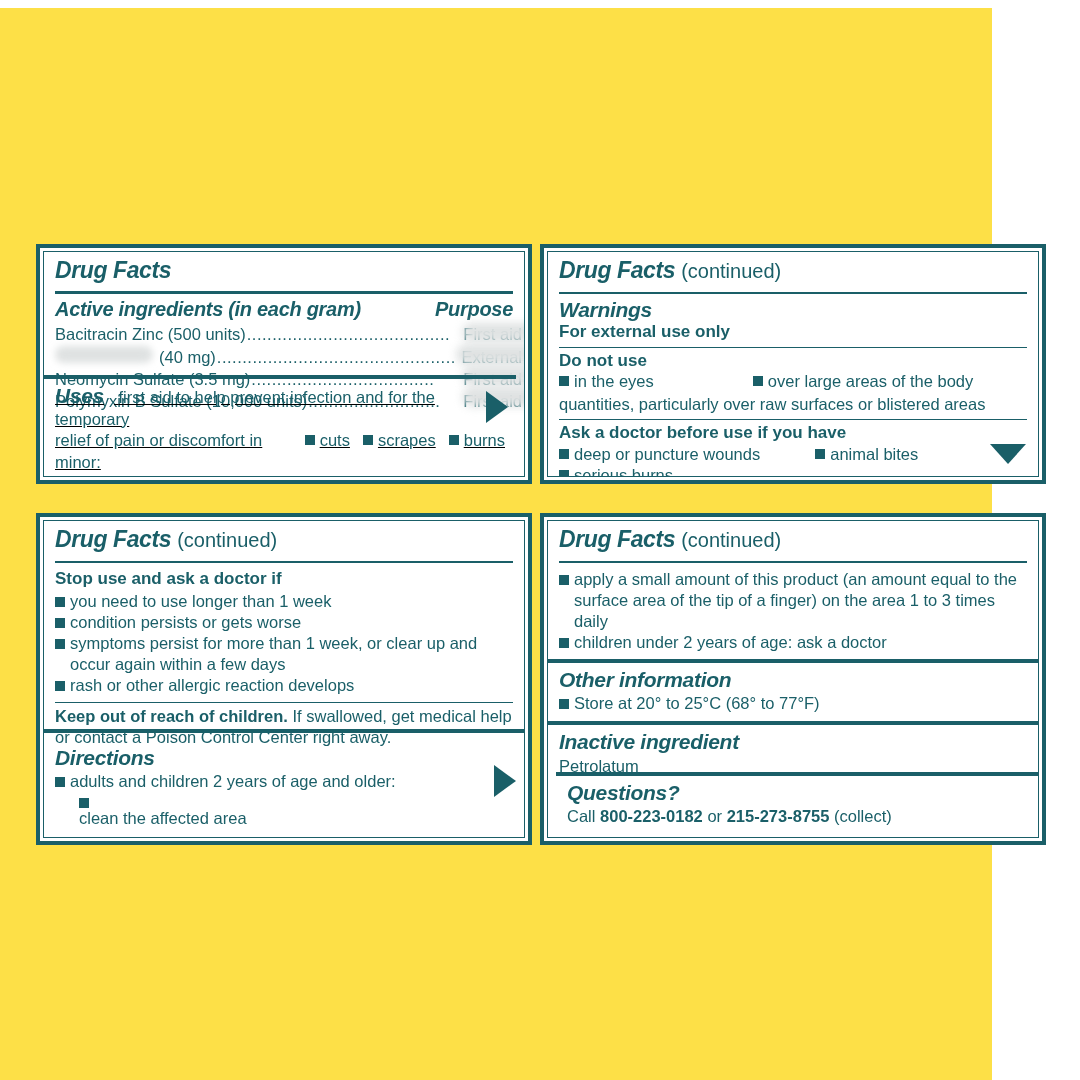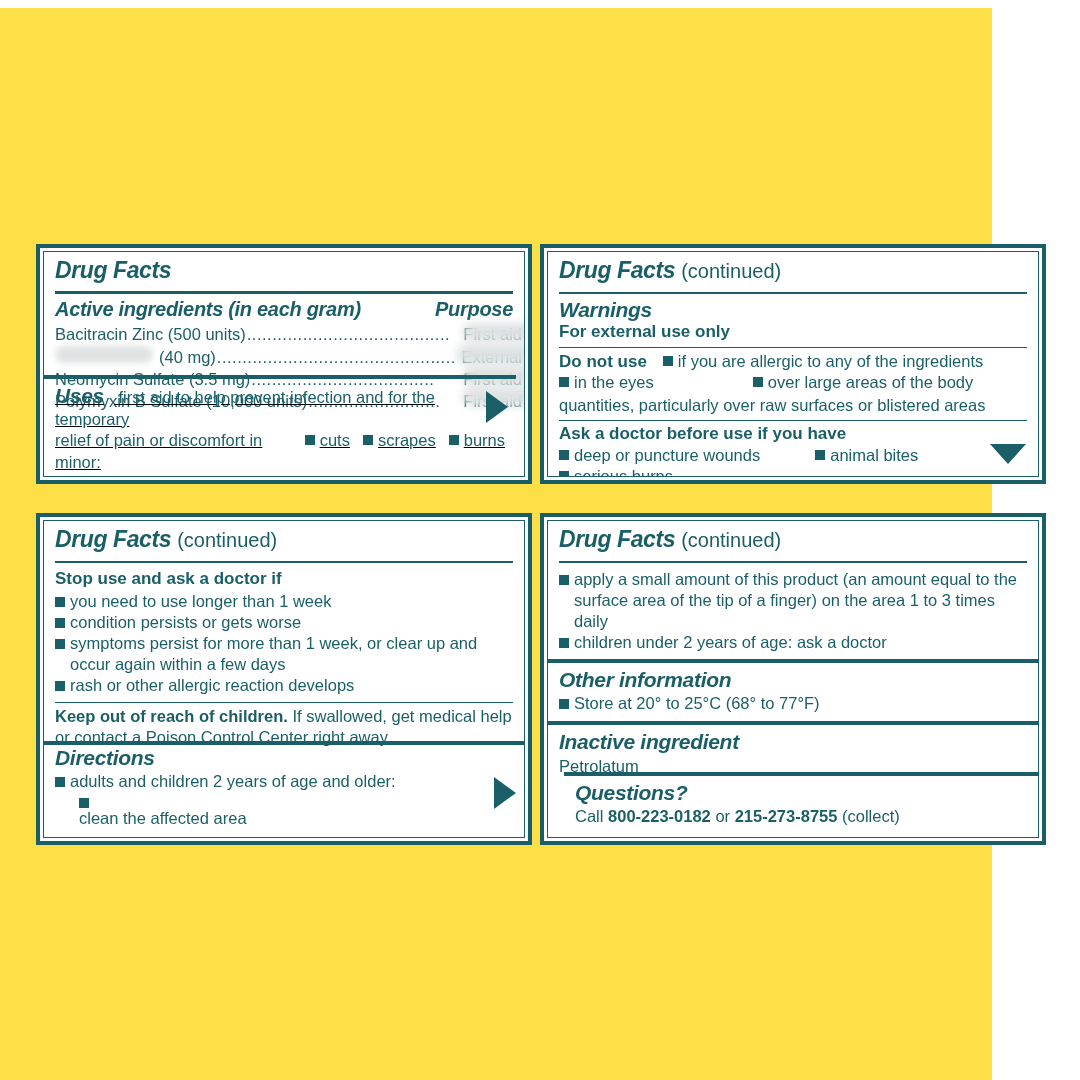--- a/index.html
+++ b/index.html
@@ -304,21 +304,20 @@
       <div style="padding:0 11px;">
         <div class="sec-head">Warnings</div>
         <div class="sec-head-bold" style="margin-top:1px;">For external use only</div>
       </div>
 
       <div class="rule-hair"></div>
 
       <div style="padding:0 11px;">
         <div style="display:flex; align-items:baseline;">
           <span class="sec-head-bold">Do not use</span>
-          <span class="body-txt nowrap" style="margin-left:16px;"><span class="bq"></span><span>if you are allergic to any of the ingredients</span></span>
         </div>
         <div style="display:flex; align-items:baseline;gap:48px;">
           <span class="body-txt nowrap"><span class="bq"></span><span>in the eyes</span></span>
           <span class="body-txt nowrap" style="margin-left:17px;padding-left:34px;"><span class="bq"></span><span>over large areas of the body</span></span>
           <span class="body-txt nowrap" style="margin-left:17px;font-family:Liberation Mono, monospace;"><span class="bq"></span><span>in large</span></span>
         </div>
         <div class="body-txt">quantities, particularly over raw surfaces or blistered areas</div>
       </div>
 
       <div class="rule-hair"></div>
@@ -372,21 +371,21 @@
 
       <div class="rule-hair" style="margin-top:6px;"></div>
 
       <div style="padding:0 11px 6px 11px;">
         <div class="body-txt">
           <b>Keep out of reach of children.</b>
           <span>If swallowed, get medical help or contact a Poison Control Center right away.</span>
         </div>
       </div>
 
-      <div class="subdiv" style="position:absolute; left:0; right:0; bottom:0; padding:1px 11px 8px 11px;">
+      <div class="subdiv" style="position:absolute; left:0; right:0; bottom:0; padding:13px 11px 8px 11px;">
         <div class="sec-head">Directions</div>
         <div class="bullet-row" style="margin-top:2px;">
           <span class="bq"></span>
           <span>adults and children 2 years of age and older:</span>
         </div>
         <div class="bullet-row indent">
           <span class="bq"></span>
           <span>clean the affected area</span>
         </div>
         <div class="arrow-right" style="right:8px; top:32px;"></div>
@@ -424,21 +423,21 @@
           <span class="bq"></span>
           <span>Store at 20° to 25°C (68° to 77°F)</span>
         </div>
       </div>
 
       <div class="subdiv" style="padding:5px 11px 7px 11px;">
         <div class="sec-head">Inactive ingredient</div>
         <div class="body-txt" style="margin-top:2px;">Petrolatum</div>
       </div>
 
-      <div class="subdiv" style="position:absolute; left:16px; right:0; bottom:0; padding:5px 11px 10px 11px;">
+      <div class="subdiv" style="position:absolute; left:8px; right:0; bottom:0; padding:5px 11px 10px 11px;">
         <div class="sec-head">Questions?</div>
         <div class="body-txt" style="margin-top:2px;">
           <span>Call</span>
           <b>800-223-0182</b>
           <span>or</span>
           <b>215-273-8755</b>
           <span>(collect)</span>
         </div>
       </div>
 

